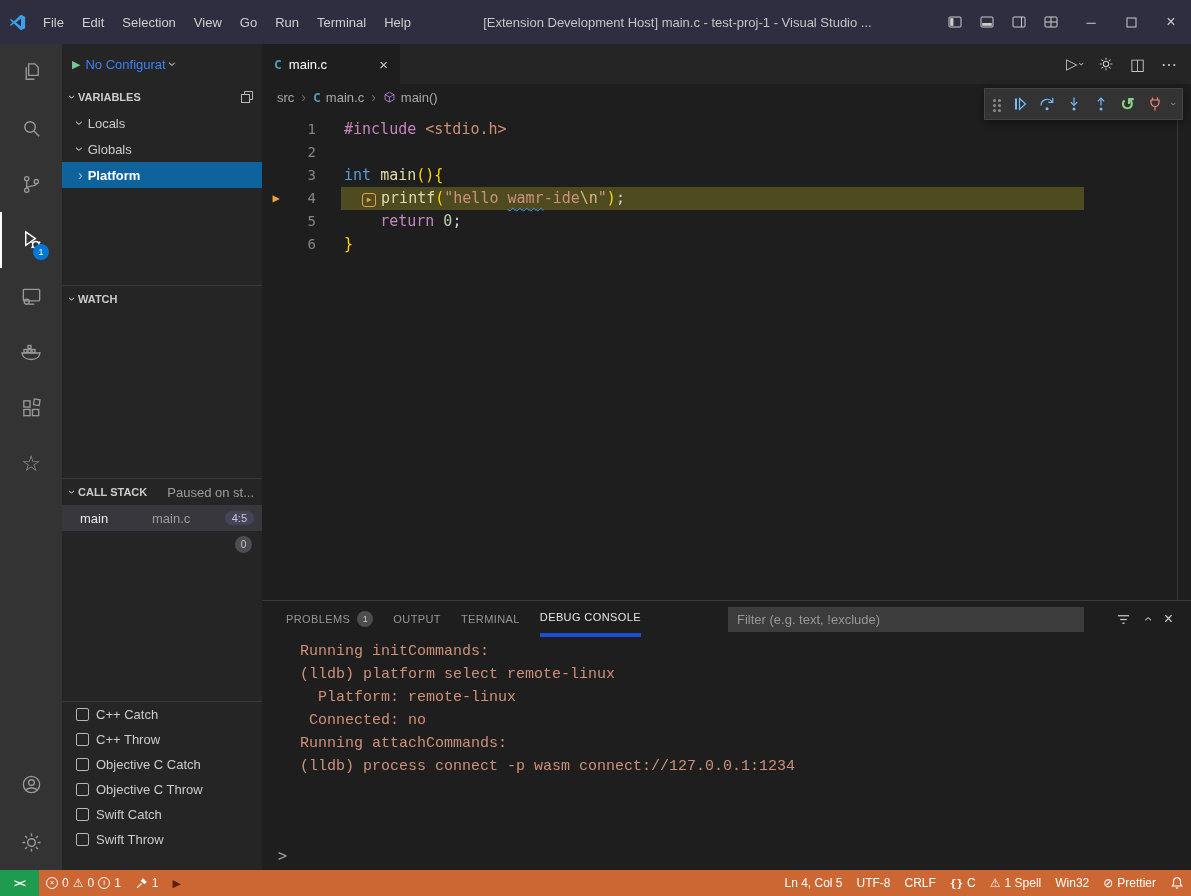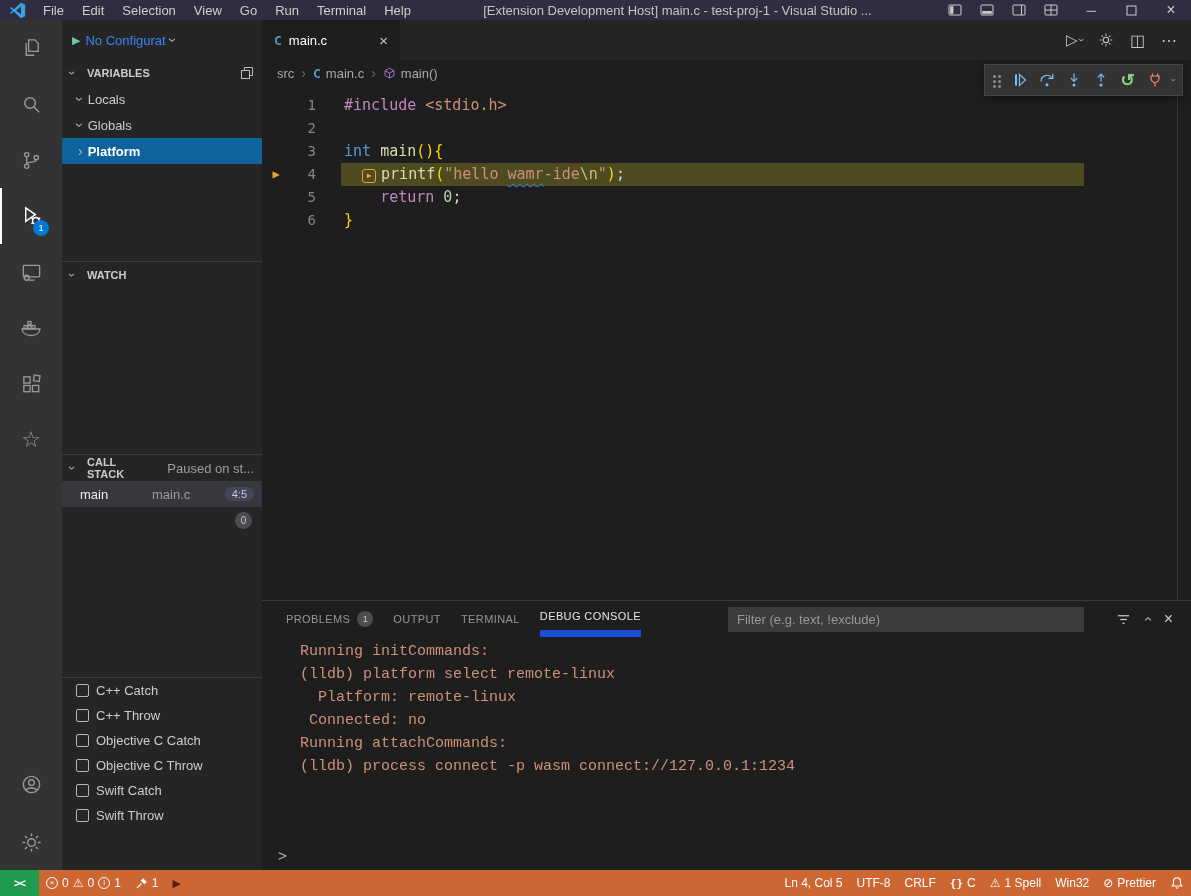--- a/index.html
+++ b/index.html
@@ -1,21 +1,21 @@
 <!DOCTYPE html>
 <html><head>
 <meta charset="utf-8">
 <style>
   *{box-sizing:border-box;margin:0;padding:0}
   html,body{width:1191px;height:896px;overflow:hidden;background:#1e1e1e;
     font-family:"Liberation Sans",sans-serif;font-size:13px;color:#cccccc}
   .window{width:1191px;height:896px;display:flex;flex-direction:column;position:relative}
 
   
-  .titlebar{height:20px;background:#2e2e40;display:flex;align-items:center;flex:none;position:relative}
+  .titlebar{height:44px;background:#2e2e40;display:flex;align-items:center;flex:none;position:relative}
   .logo{width:34px;display:flex;justify-content:center}
   .menus{display:flex;height:100%}
   .menu{padding:0 9px;display:flex;align-items:center;height:100%;color:#cfcfcf;cursor:default}
   .title-center{flex:1;text-align:center;color:#c5c5c5;white-space:nowrap;overflow:hidden;text-overflow:ellipsis;padding:0 10px}
   .layout-btns{display:flex;align-items:center;gap:4px;padding:0 6px}
   .wbtn{width:28px;height:28px;display:flex;align-items:center;justify-content:center;color:#cccccc}
   .win-controls{display:flex;height:100%}
   .wctl{width:40px;height:100%;display:flex;align-items:center;justify-content:center;font-size:13px;color:#cccccc}
   .wctl.close{font-size:16px}
 
@@ -38,21 +38,21 @@
   .cfg-label{color:#3b82f6;white-space:nowrap;overflow:hidden}
   .chev{display:inline-block;font-size:14px;color:#bbbbbb;line-height:1;font-weight:400}
   .chev.down{transform:rotate(90deg)}
   .chev.up{transform:rotate(-90deg)}
   .chev.mini{font-size:10px}
   .section{border-top:1px solid #3a3a3c;display:flex;flex-direction:column;overflow:hidden}
   .sec-variables{height:201px;flex:none;border-top:none}
   .sec-watch{height:193px;flex:none}
   .sec-callstack{height:223px;flex:none}
   .sec-breakpoints{flex:1}
-  .section-header{height:26px;display:flex;align-items:center;gap:13px;padding:0 8px;font-size:11px;font-weight:700;color:#cccccc;flex:none}
+  .section-header{height:26px;display:flex;align-items:center;gap:4px;padding:0 8px;font-size:11px;font-weight:700;color:#cccccc;flex:none}
   .section-header .chev{font-size:12px}
   .hdr-action{margin-left:auto;color:#bbbbbb;display:flex}
   .side-row{height:26px;display:flex;align-items:center;gap:5px;padding:0 8px 0 16px;color:#cccccc;cursor:pointer;flex:none}
   .side-row.selected{background:#0e639c;color:#ffffff}
   .cs-desc{margin-left:auto;font-weight:400;font-size:13px;color:#9d9d9d;white-space:nowrap}
   .frame-row{height:26px;display:flex;align-items:center;background:#37373d;padding:0 8px 0 18px;flex:none}
   .frame-name{color:#e8e8e8;width:72px}
   .frame-file{color:#9d9d9d}
   .frame-pos{margin-left:auto;background:#45455a;color:#c8c8d0;font-size:11px;border-radius:8px;padding:1px 7px}
   .cs-badge-row{height:26px;display:flex;align-items:center;justify-content:flex-end;padding-right:10px;flex:none}
@@ -98,21 +98,21 @@
   .dbg-btn{width:22px;height:24px;display:flex;align-items:center;justify-content:center;cursor:pointer}
   .grip{width:8px;height:13px;position:relative;margin-right:3px}
   .grip::before{content:"";position:absolute;left:0;top:1px;width:3px;height:3px;border-radius:50%;background:#8a8a8a;
     box-shadow:0 5px 0 #8a8a8a,0 10px 0 #8a8a8a,5px 0 0 #8a8a8a,5px 5px 0 #8a8a8a,5px 10px 0 #8a8a8a}
   .i-restart{color:#89d185;font-size:17px;font-weight:700}
 
   
   .panel{height:270px;flex:none;border-top:1px solid #3a3a3c;display:flex;flex-direction:column;background:#1e1e1e;position:relative}
   .panel-header{height:36px;display:flex;align-items:center;padding:0 12px 0 24px;gap:20px;flex:none}
   .ptab{font-size:11px;letter-spacing:.4px;color:#969696;display:flex;align-items:center;gap:7px;height:100%;cursor:pointer;border-bottom:1px solid transparent}
-  .ptab.active{color:#e7e7e7;border-bottom:7px solid #1d4ed8}
+  .ptab.active{color:#e7e7e7;border-bottom:4px solid #1d4ed8}
   .ptab-badge{width:16px;height:16px;border-radius:50%;background:#4d4d4d;color:#cccccc;font-size:9px;display:flex;align-items:center;justify-content:center}
   .filter-input{margin-left:auto;width:356px;height:25px;background:#3c3c3c;border:1px solid #3c3c3c;color:#cccccc;
     padding:0 8px;font-size:13px;font-family:"Liberation Sans",sans-serif;outline:none}
   .filter-input::placeholder{color:#989898}
   .panel-actions{display:flex;align-items:center;gap:14px;padding:0 6px 0 12px;color:#cccccc}
   .pa-close{font-size:16px}
   .console{flex:1;padding:3px 0 0 38px;font-family:Liberation Mono, monospace;font-size:15px;color:#ce9178;overflow:hidden}
   .console-line{height:23px;line-height:23px;white-space:pre}
   .console-input-row{position:absolute;left:16px;bottom:5px;color:#9aa2aa;font-size:15px;font-family:"DejaVu Sans Mono",monospace}
 

